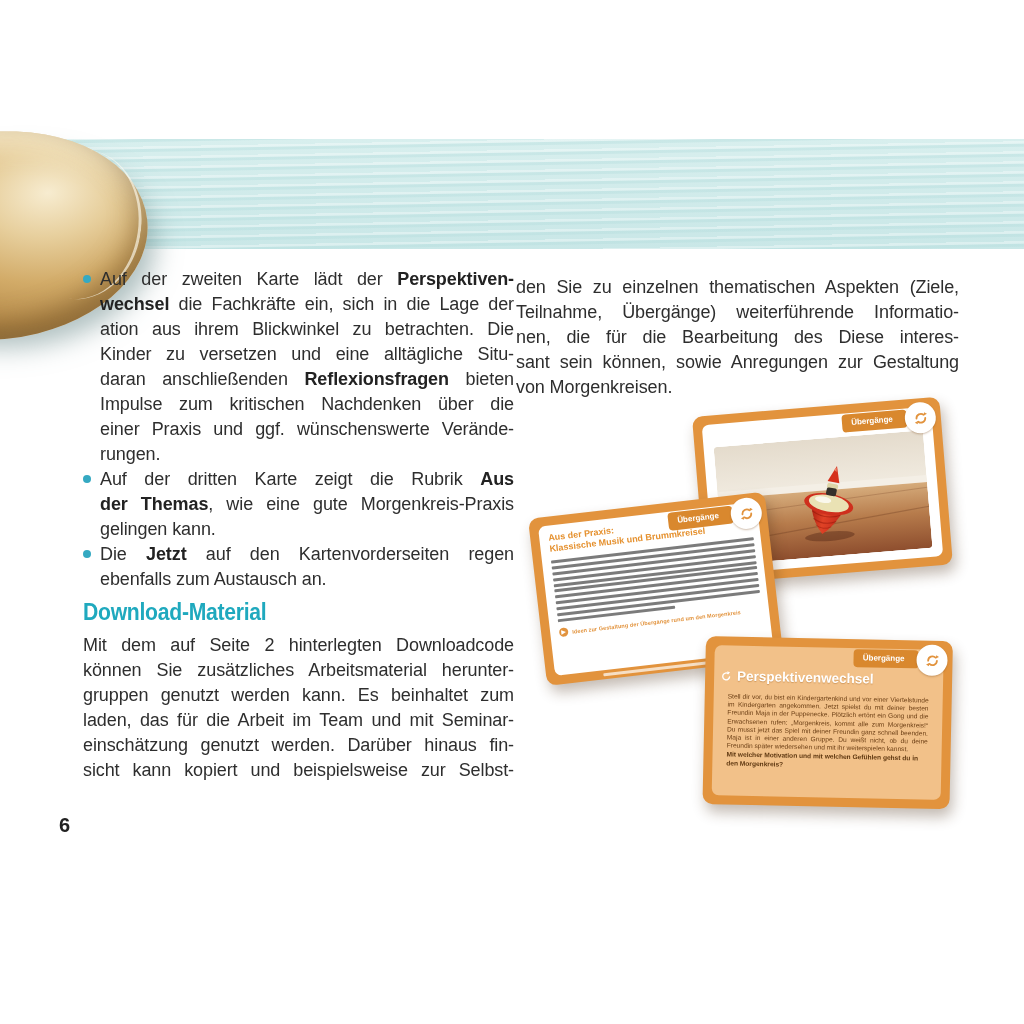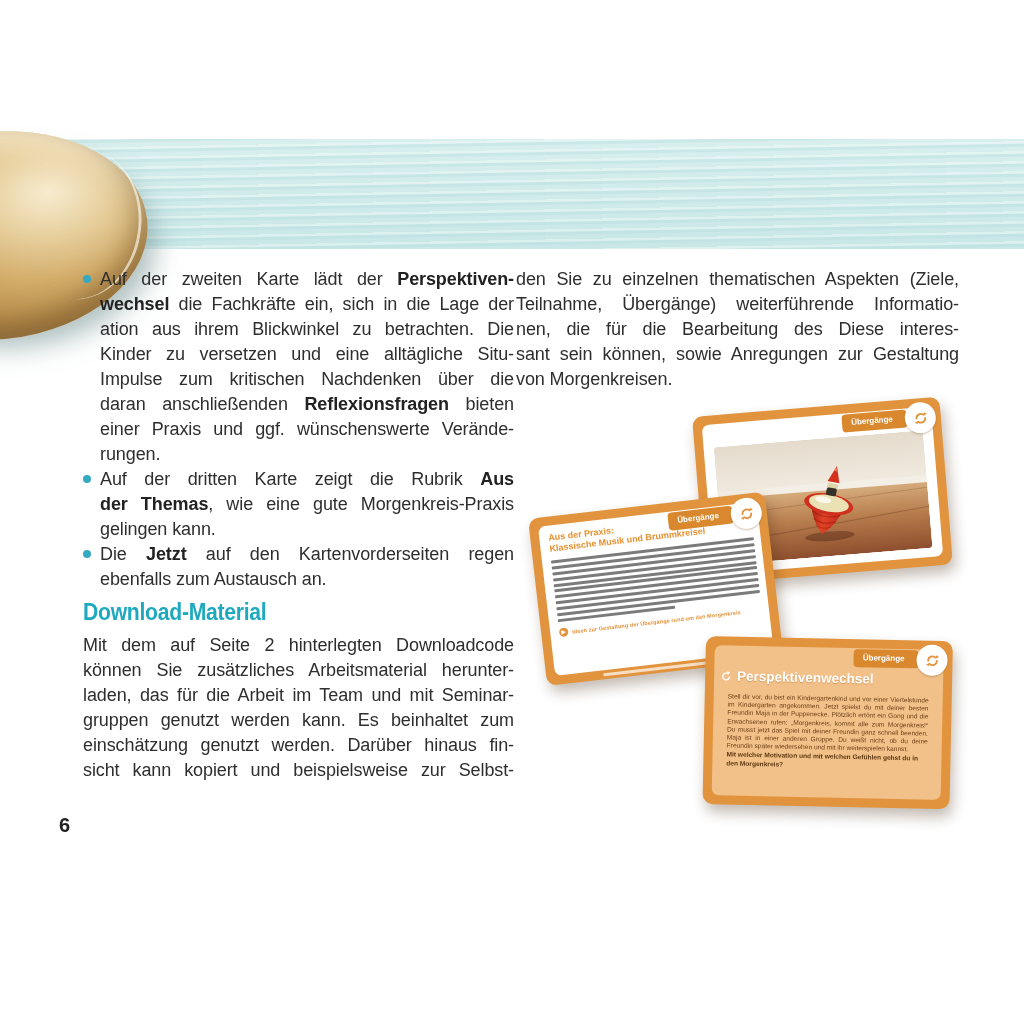--- a/index.html
+++ b/index.html
@@ -15,21 +15,21 @@
         transform:rotate(-6deg);
         background:radial-gradient(ellipse at 68% 32%, #f7ecd0 0%, #e7cf9d 22%, #d2ab68 45%, #b98e4d 65%, #93703a 85%, #7c5c30 100%);
         box-shadow:inset -8px -14px 26px rgba(110,78,35,.55),
                    inset 12px 16px 26px rgba(255,248,225,.75),
                    14px 18px 26px -8px rgba(96,130,130,.5);}
   .bowl-rim{position:absolute;right:6px;top:26px;width:120px;height:150px;border-radius:50%;
         border-right:3px solid rgba(255,252,240,.8);transform:rotate(14deg);opacity:.8;}
 
   
   .col-left{position:absolute;left:59px;top:267px;width:431px;margin-left:24px;}
-  .col-right{position:absolute;left:516px;top:267px;width:443px;}
+  .col-right{position:absolute;left:516px;top:275px;width:443px;}
   .tline{height:25px;line-height:25px;font-size:18px;text-align:justify;text-align-last:justify;
          letter-spacing:-0.1px;white-space:normal;}
   .tline.endline{text-align-last:left;}
   .tline b{font-weight:bold;color:#222;}
   .bullet-item{position:relative;padding-left:17px;}
   .bullet-item .dot{position:absolute;left:0;top:8px;width:8px;height:8px;border-radius:50%;background:#35a9c2;}
   .dl-heading{margin:8px 0 9px 0;font-size:23px;line-height:24px;font-weight:bold;color:#1fa9be;
               transform:scaleX(.92);transform-origin:left center;letter-spacing:-0.3px;}
   .page-num{position:absolute;left:59px;top:814px;font-size:20px;font-weight:bold;color:#222;}
 
@@ -87,43 +87,43 @@
   </div>
 
   <div class="col-left">
     <div id="bullets">
         <div class="bullet-item">
           <span class="dot"></span>
           <div class="tline">Auf der zweiten Karte lädt der <b>Perspektiven-</b></div>
           <div class="tline"><b>wechsel</b> die Fachkräfte ein, sich in die Lage der</div>
           <div class="tline">ation aus ihrem Blickwinkel zu betrachten. Die</div>
           <div class="tline">Kinder zu versetzen und eine alltägliche Situ-</div>
+          <div class="tline">daran anschließenden <b>Reflexionsfragen</b> bieten</div>
           <div class="tline">Impulse zum kritischen Nachdenken über die</div>
-          <div class="tline">daran anschließenden <b>Reflexionsfragen</b> bieten</div>
           <div class="tline">einer Praxis und ggf. wünschenswerte Verände-</div>
           <div class="tline endline">rungen.</div>
         </div>
         <div class="bullet-item">
           <span class="dot"></span>
           <div class="tline">Auf der dritten Karte zeigt die Rubrik <b>Aus</b></div>
           <div class="tline"><b>der Themas</b>, wie eine gute Morgenkreis-Praxis</div>
           <div class="tline endline">gelingen kann.</div>
         </div>
         <div class="bullet-item">
           <span class="dot"></span>
           <div class="tline">Die <b>Jetzt</b> auf den Kartenvorderseiten regen</div>
           <div class="tline endline">ebenfalls zum Austausch an.</div>
         </div>
       </div>
     <div class="dl-heading">Download-Material</div>
     <div id="left-para">
         <div class="tline">Mit dem auf Seite 2 hinterlegten Downloadcode</div>
         <div class="tline">können Sie zusätzliches Arbeitsmaterial herunter-</div>
+        <div class="tline">gruppen genutzt werden kann. Es beinhaltet zum</div>
         <div class="tline">laden, das für die Arbeit im Team und mit Seminar-</div>
-        <div class="tline">gruppen genutzt werden kann. Es beinhaltet zum</div>
         <div class="tline">einschätzung genutzt werden. Darüber hinaus fin-</div>
         <div class="tline">sicht kann kopiert und beispielsweise zur Selbst-</div>
       </div>
   </div>
   <div class="page-num">6</div>
 
   <div class="col-right">
     <div id="right-para">
         <div class="tline">den Sie zu einzelnen thematischen Aspekten (Ziele,</div>
         <div class="tline">Teilnahme, Übergänge) weiterführende Informatio-</div>

